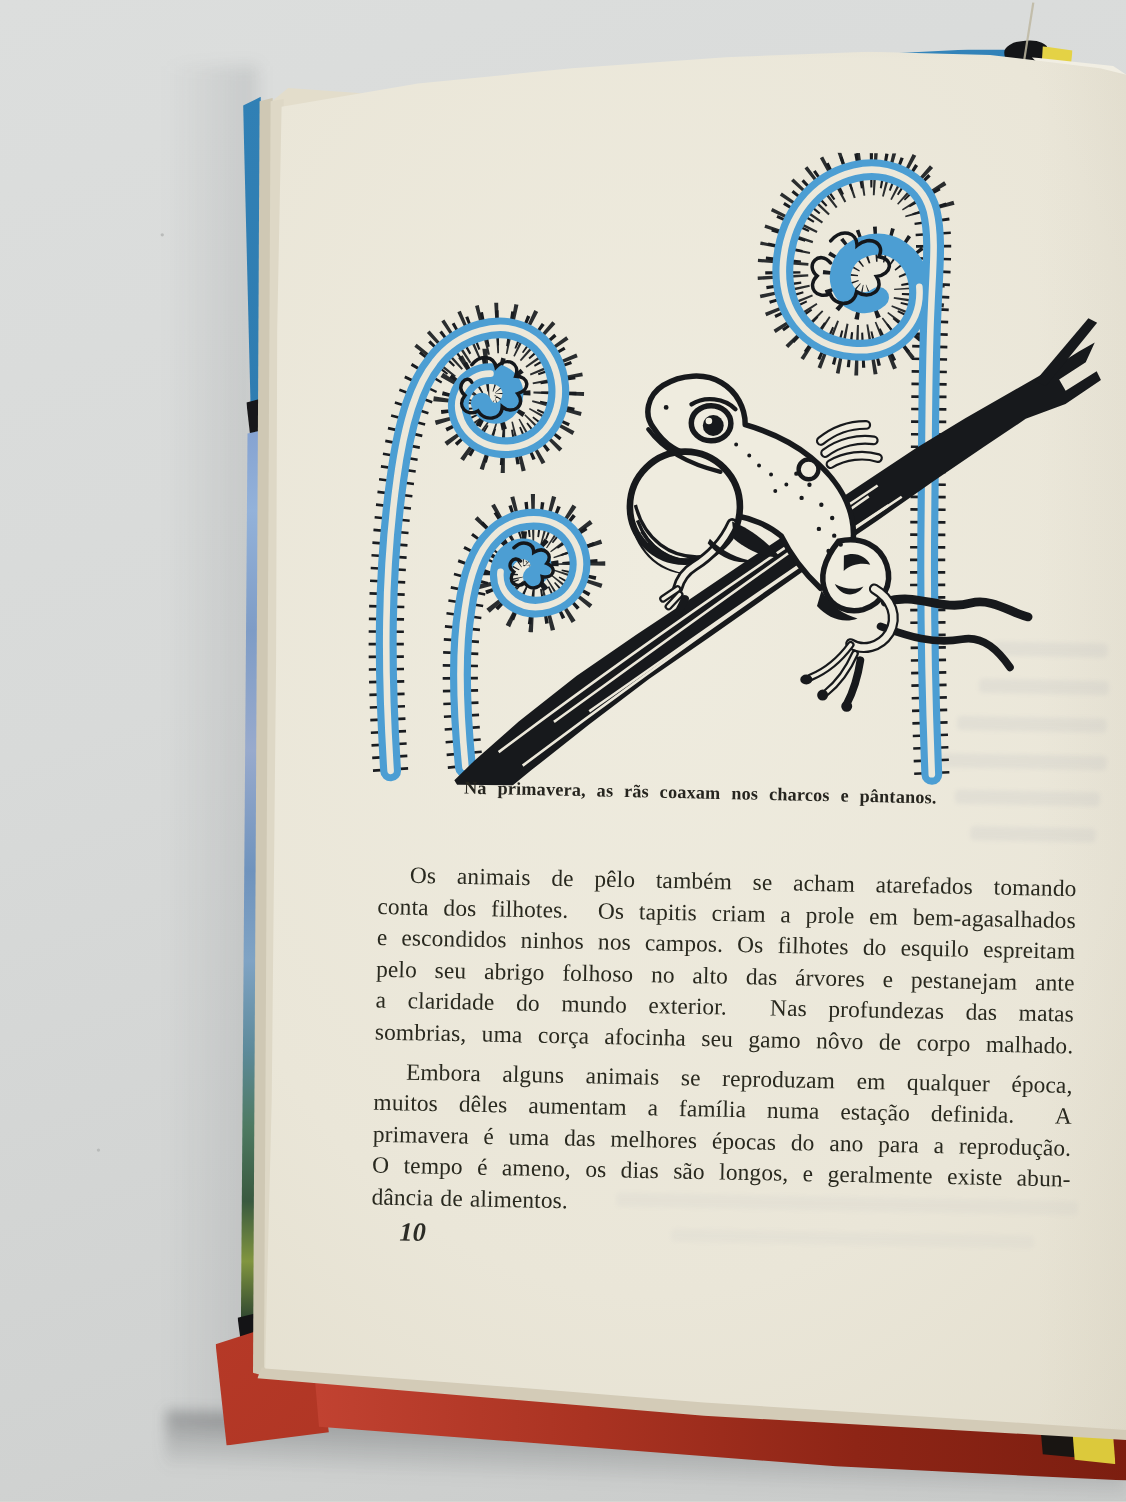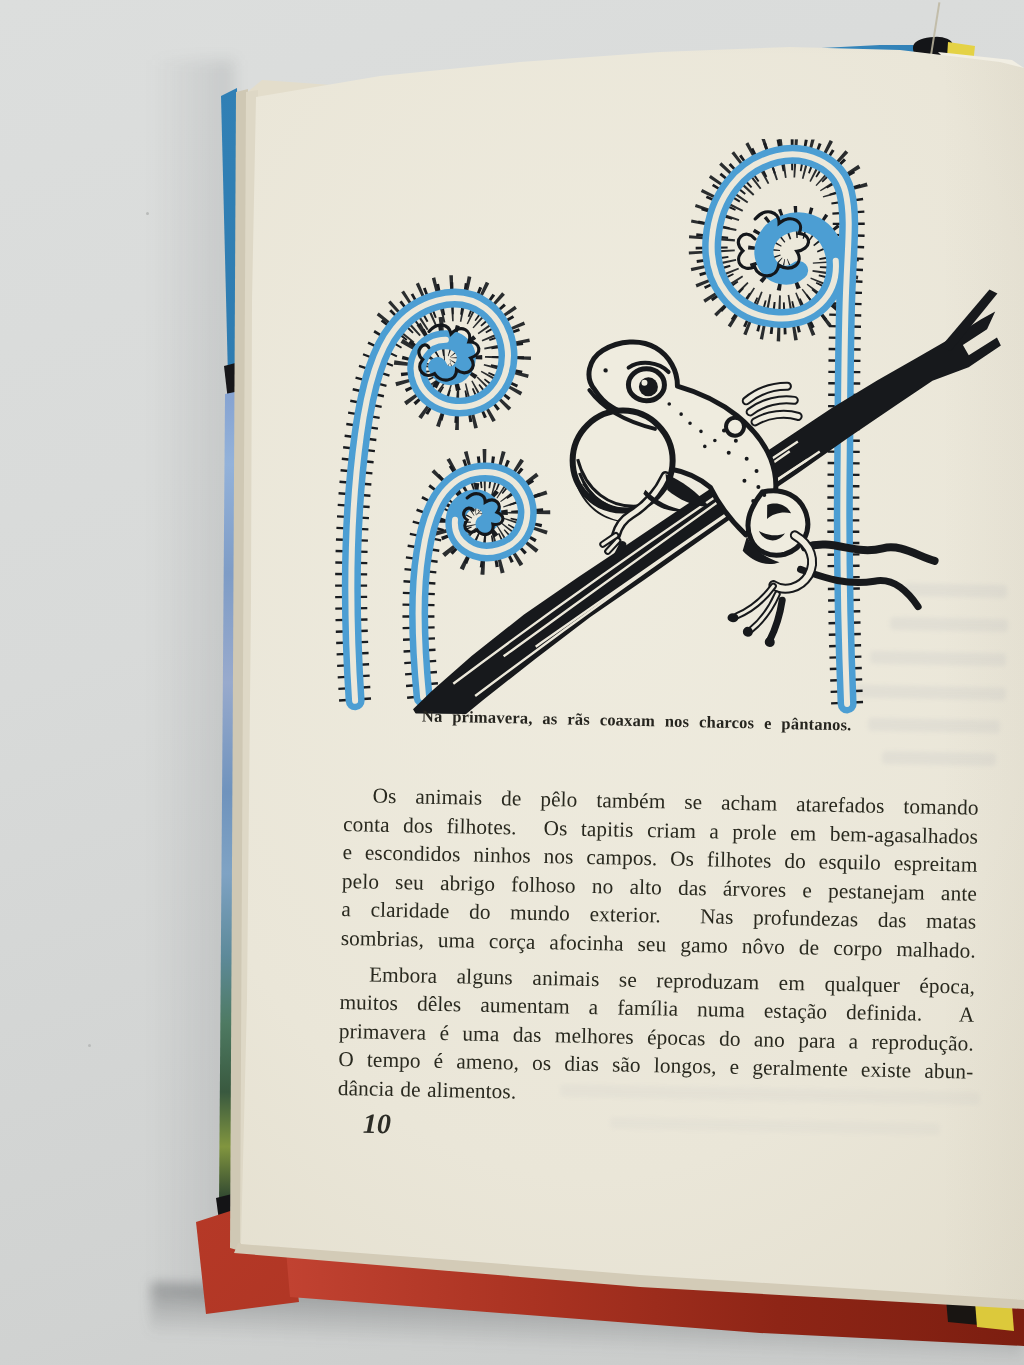--- a/index.html
+++ b/index.html
@@ -74,21 +74,21 @@
   .caption{position:absolute;left:352px;top:705px;width:570px;text-align:center;
     font-size:16.5px;font-weight:700;color:#26251f;word-spacing:5.5px;letter-spacing:.2px;
     transform:rotate(1.2deg);transform-origin:0 0;}
   .bodytext{position:absolute;left:344px;top:781px;width:635px;color:#29291f;
     font-size:21.3px;transform:rotate(1.15deg);transform-origin:0 0;}
   .tline{height:28.6px;line-height:28.6px;text-align:justify;text-align-last:justify;
     white-space:pre-wrap;word-spacing:1px;letter-spacing:.1px;}
   .tline.indent{text-indent:29px;}
   .tline.last{text-align-last:left;}
   .para2{margin-top:7px;}
-  .pageno{position:absolute;left:363px;top:1108px;font-size:28px;font-weight:700;
+  .pageno{position:absolute;left:363px;top:1108px;font-size:24px;font-weight:700;
     font-style:italic;color:#2c2c26;transform:rotate(1deg);text-align:center;}
   
   .h{fill:none;stroke:#191c20;stroke-width:32;stroke-dasharray:2.4 9;stroke-linecap:butt;}
   .h2{fill:none;stroke:#191c20;stroke-width:46;stroke-dasharray:2.6 10.5;opacity:.92;}
   .b{fill:none;stroke:#4c9ed3;stroke-width:19;stroke-linecap:round;}
   .c{fill:none;stroke:#ece8da;stroke-width:6;stroke-linecap:round;}
   .s{fill:none;stroke:#14171b;stroke-width:3.2;stroke-linecap:round;}
   .ink{fill:#17191c;}
   .tex{fill:none;stroke:#ece8da;stroke-width:2.4;}
   .ko{fill:none;stroke:#17191c;stroke-width:5;stroke-linejoin:round;}

